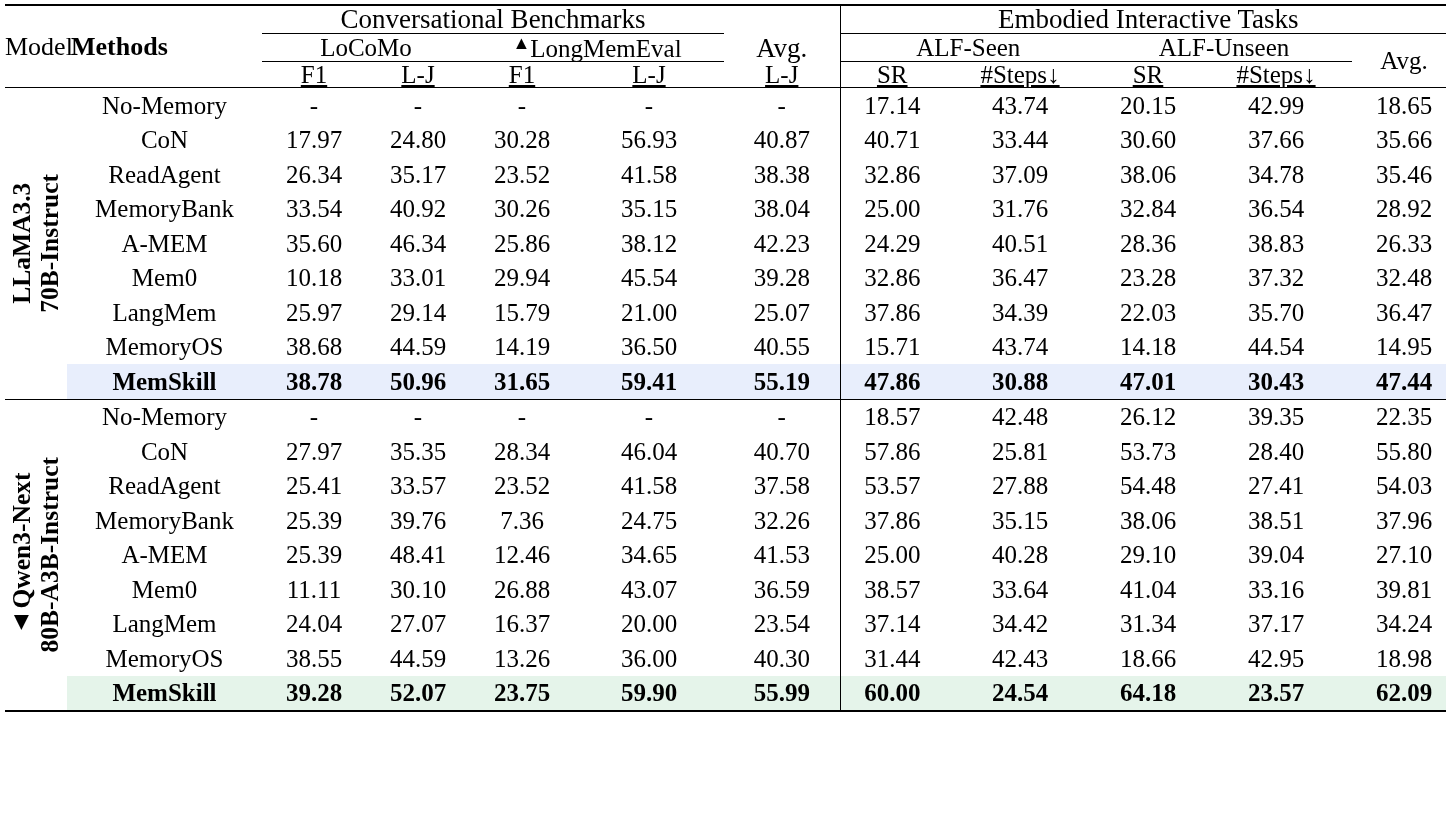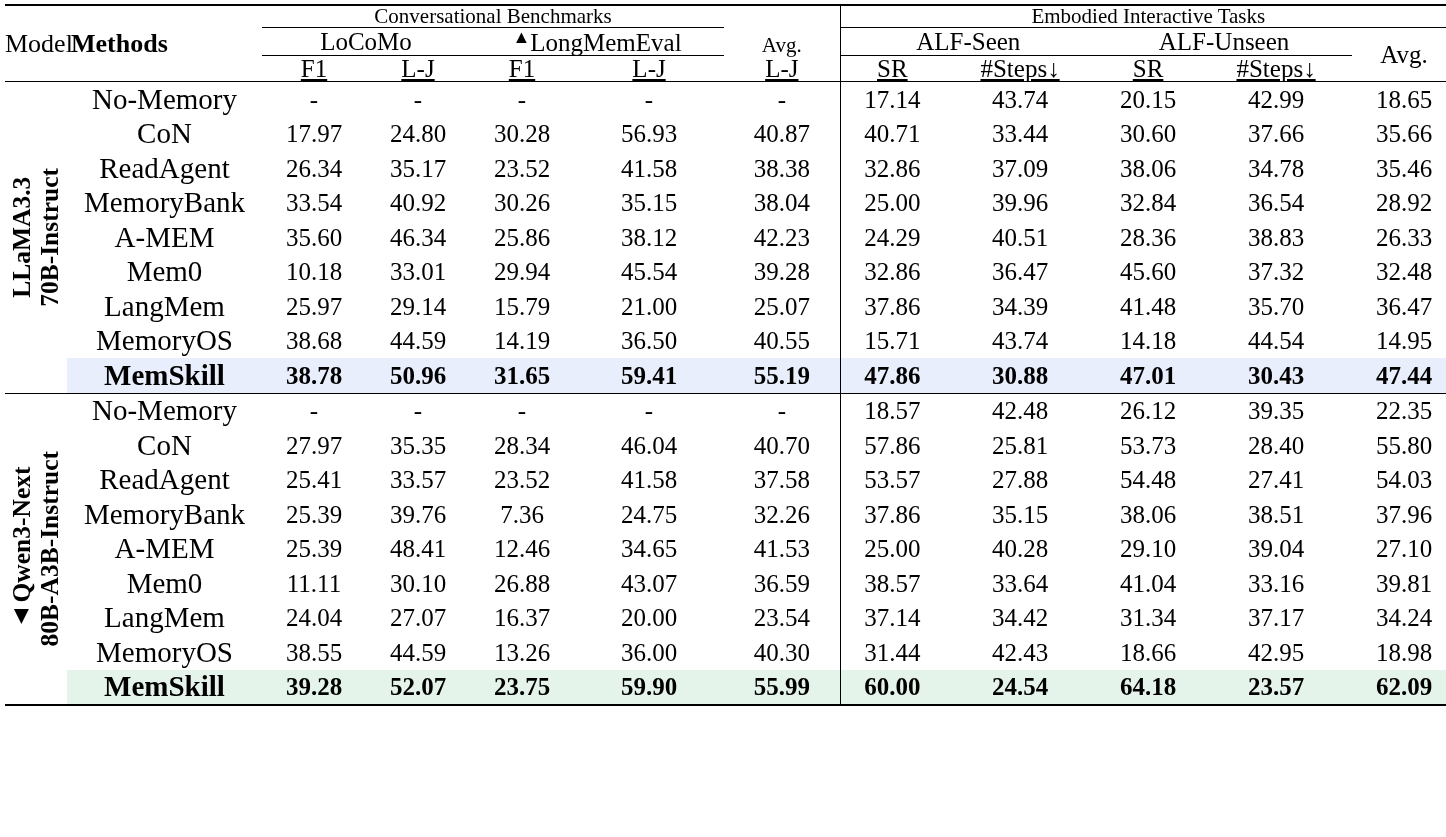--- a/index.html
+++ b/index.html
@@ -34,21 +34,21 @@
     text-align: center;
     font-weight: normal;
     line-height: 1.0;
   }
   
   .toprule td { border-top: 2.5px solid #000; }
   .midrule-full td { border-top: 1.6px solid #000; }
 
   .grp-head {
     font-weight: bold;
-    font-size: 21px;
+    font-size: 27px;
     padding-bottom: 7px;
     padding-top: 7px;
   }
   .grp-underline { border-bottom: 1.2px solid #000; }
 
   .sub-head {
     font-weight: bold;
     font-size: 25px;
     padding-bottom: 6px;
     padding-top: 6px;
@@ -65,21 +65,21 @@
     font-weight: bold;
     font-size: 26px;
   }
   
   .vsep { border-left: 1.4px solid #000; }
 
   
   td.method {
     text-align: left;
     padding-left: 4px;
-    font-size: 29px;
+    font-size: 25px;
     height: 34.5px;
     font-family: Liberation Serif, serif;
   }
   td.num {
     font-size: 25px;
     height: 34.5px;
     font-variant-numeric: lining-nums tabular-nums;
   }
   tr.highlight-blue td { background: #e8eefc; }
   tr.highlight-green td { background: #e5f4ea; }
@@ -205,21 +205,21 @@
           <td class="num">35.46</td>
         </tr>
         <tr>
           <td class="method">MemoryBank</td>
           <td class="num">33.54</td>
           <td class="num">40.92</td>
           <td class="num">30.26</td>
           <td class="num">35.15</td>
           <td class="num">38.04</td>
           <td class="num vsep">25.00</td>
-          <td class="num">39.96</td>
+          <td class="num">31.76</td>
           <td class="num">32.84</td>
           <td class="num">36.54</td>
           <td class="num">28.92</td>
         </tr>
         <tr>
           <td class="method">A-MEM</td>
           <td class="num">35.60</td>
           <td class="num">46.34</td>
           <td class="num">25.86</td>
           <td class="num">38.12</td>
@@ -232,34 +232,34 @@
         </tr>
         <tr>
           <td class="method">Mem0</td>
           <td class="num">10.18</td>
           <td class="num">33.01</td>
           <td class="num">29.94</td>
           <td class="num">45.54</td>
           <td class="num">39.28</td>
           <td class="num vsep">32.86</td>
           <td class="num">36.47</td>
-          <td class="num">45.60</td>
+          <td class="num">23.28</td>
           <td class="num">37.32</td>
           <td class="num">32.48</td>
         </tr>
         <tr>
           <td class="method">LangMem</td>
           <td class="num">25.97</td>
           <td class="num">29.14</td>
           <td class="num">15.79</td>
           <td class="num">21.00</td>
           <td class="num">25.07</td>
           <td class="num vsep">37.86</td>
           <td class="num">34.39</td>
-          <td class="num">41.48</td>
+          <td class="num">22.03</td>
           <td class="num">35.70</td>
           <td class="num">36.47</td>
         </tr>
         <tr>
           <td class="method">MemoryOS</td>
           <td class="num">38.68</td>
           <td class="num">44.59</td>
           <td class="num">14.19</td>
           <td class="num">36.50</td>
           <td class="num">40.55</td>

